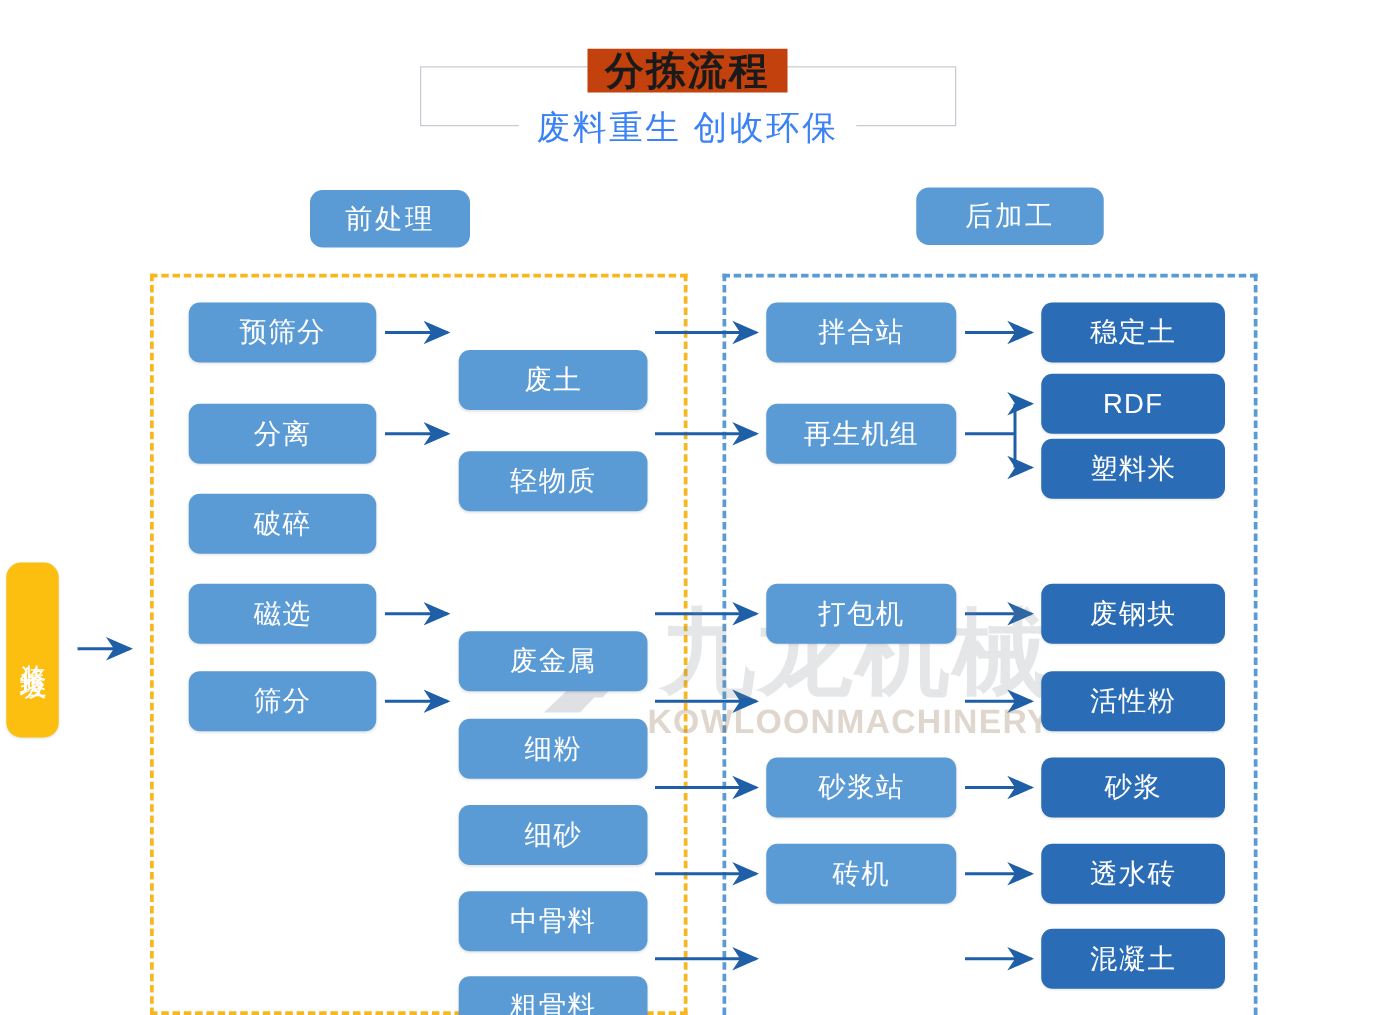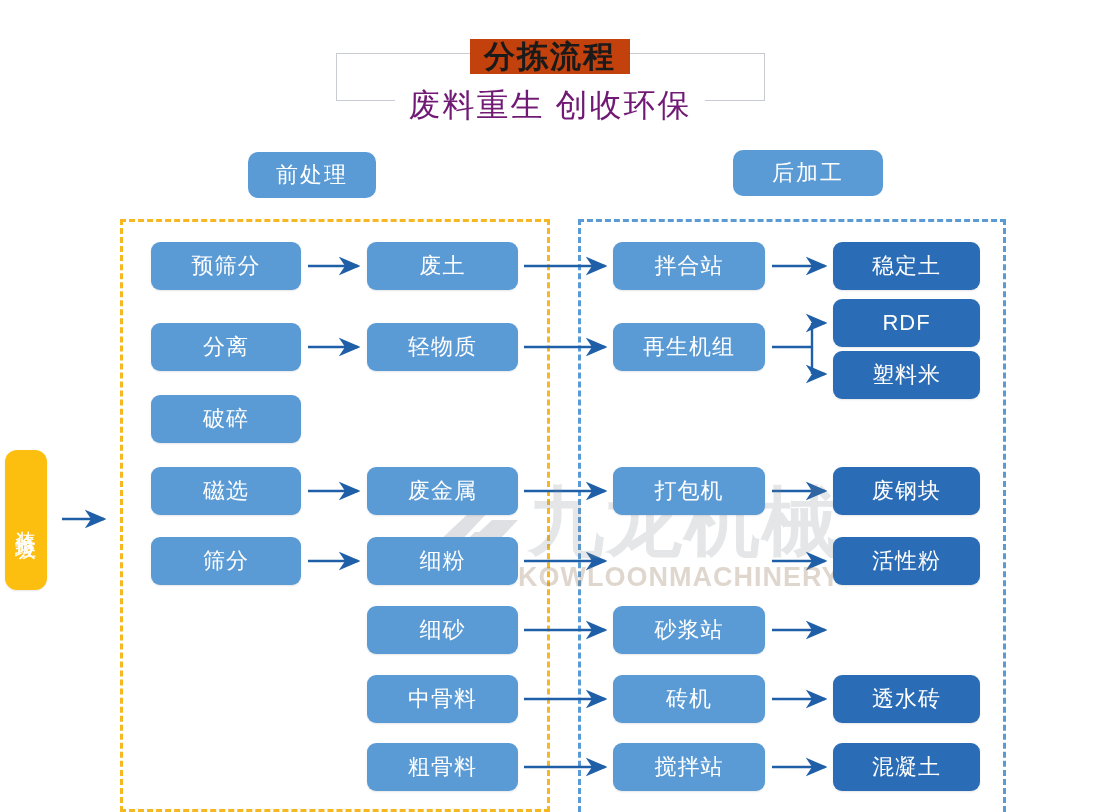--- a/index.html
+++ b/index.html
@@ -76,22 +76,22 @@
   }
   .title-main span {
     background: #c2410c;
     padding: 0 14px;
   }
   .title-sub {
     position: absolute;
     left: 0; top: 84px;
     width: 1100px;
     text-align: center;
-    font-size: 32px;
-    color: #701a75;
+    font-size: 27px;
+    color: #3b82f6;
     letter-spacing: 2px;
     z-index: 3;
   }
   .title-sub span {
     background: #ffffff;
     padding: 0 14px;
   }
 
   
   .pill {
@@ -151,21 +151,21 @@
   }
   .node.light  { background: #5b9bd5; }
   .node.dark   { background: #2a6cb5; }
   .node.accent {
     background: #fcbf10;
     color: #ffffff;
     border-radius: 12px;
   }
 
   .col-a { left: 151px; width: 150px; }
-  .col-b { left: 367px; width: 151px; }
+  .col-b { left: 367px; width: 151px; margin-top: 38px; }
   .col-c { left: 613px; width: 152px; }
   .col-d { left: 833px; width: 147px; }
 
   
   #node-source {
     left: 5px; top: 450px;
     width: 42px; height: 140px;
     writing-mode: vertical-rl;
     text-orientation: upright;
     font-size: 21px;
@@ -261,23 +261,23 @@
   <div class="node light col-b" style="top:537px">细粉</div>
   <div class="node light col-b" style="top:606px">细砂</div>
   <div class="node light col-b" style="top:675px">中骨料</div>
   <div class="node light col-b" style="top:743px">粗骨料</div>
 
   <div class="node light col-c" style="top:242px">拌合站</div>
   <div class="node light col-c" style="top:323px">再生机组</div>
   <div class="node light col-c" style="top:467px">打包机</div>
   <div class="node light col-c" style="top:606px">砂浆站</div>
   <div class="node light col-c" style="top:675px">砖机</div>
-  <div class="node light col-c" style="top:743px">搅拌站</div>
 
   <div class="node dark col-d" style="top:242px">稳定土</div>
   <div class="node dark col-d" style="top:299px">RDF</div>
   <div class="node dark col-d" style="top:351px">塑料米</div>
   <div class="node dark col-d" style="top:467px">废钢块</div>
   <div class="node dark col-d" style="top:537px">活性粉</div>
+  <div class="node dark col-d" style="top:606px">砂浆</div>
   <div class="node dark col-d" style="top:675px">透水砖</div>
   <div class="node dark col-d" style="top:743px">混凝土</div>
 
 </div>
 
 </body></html>

